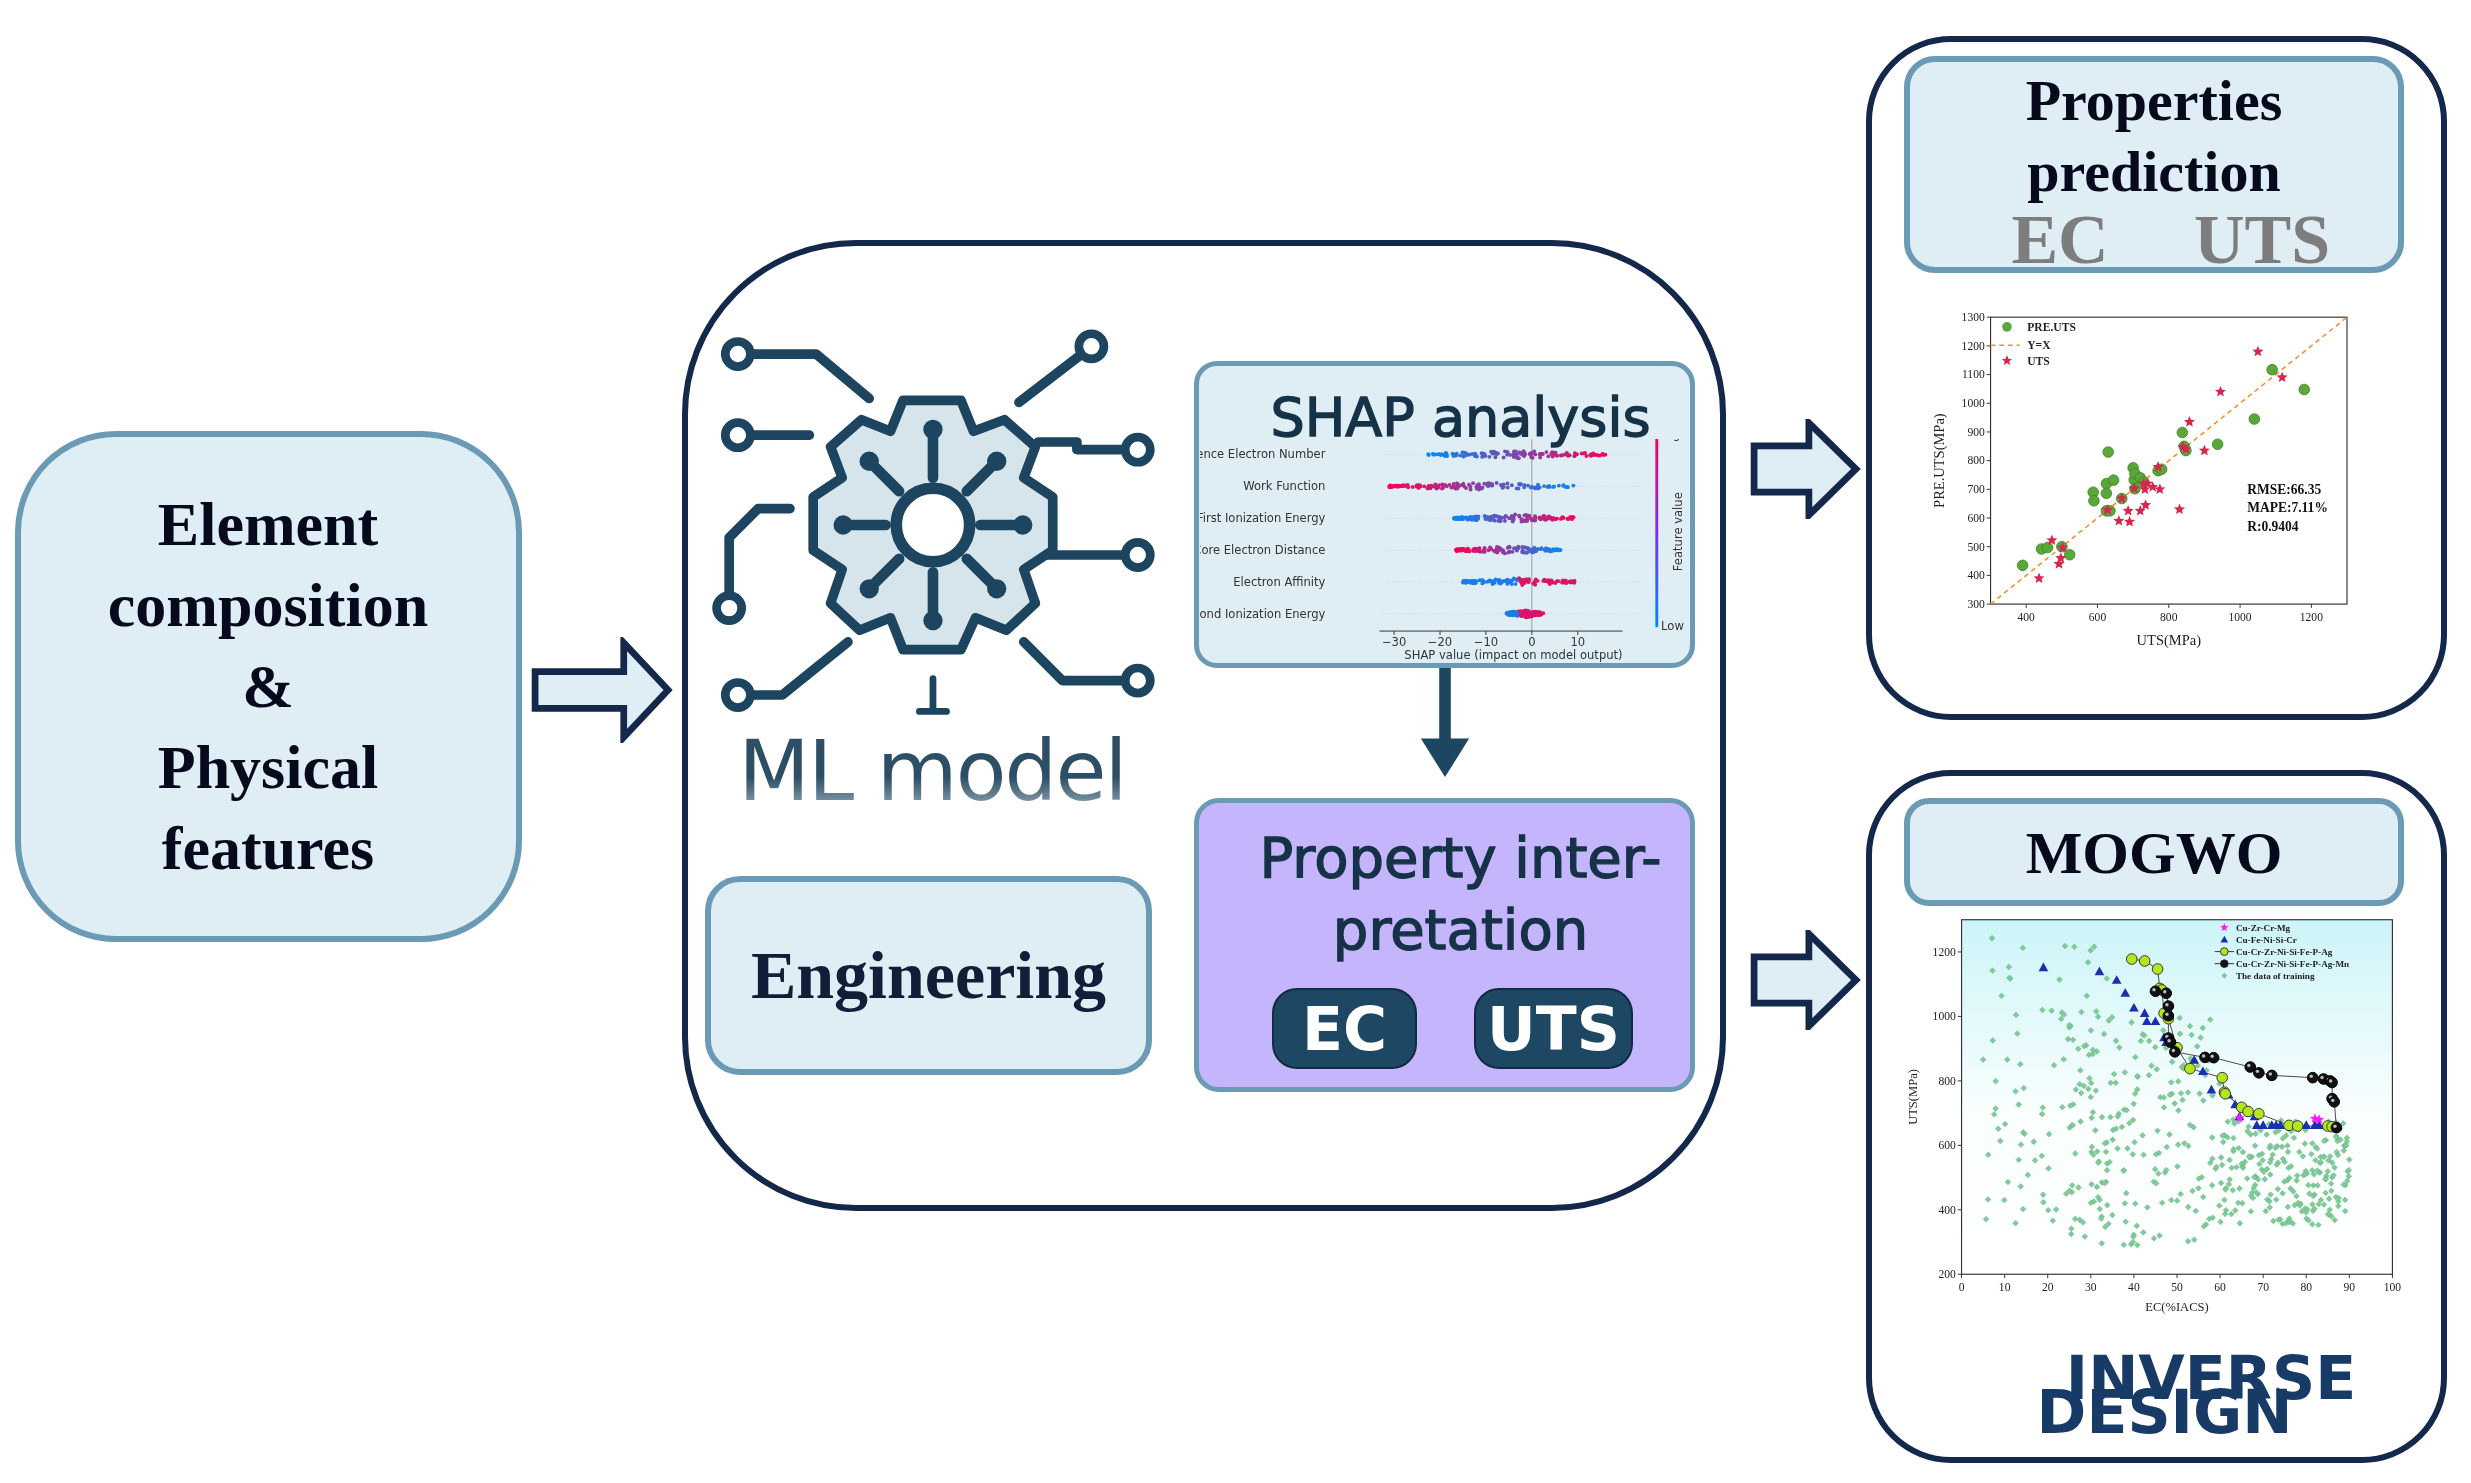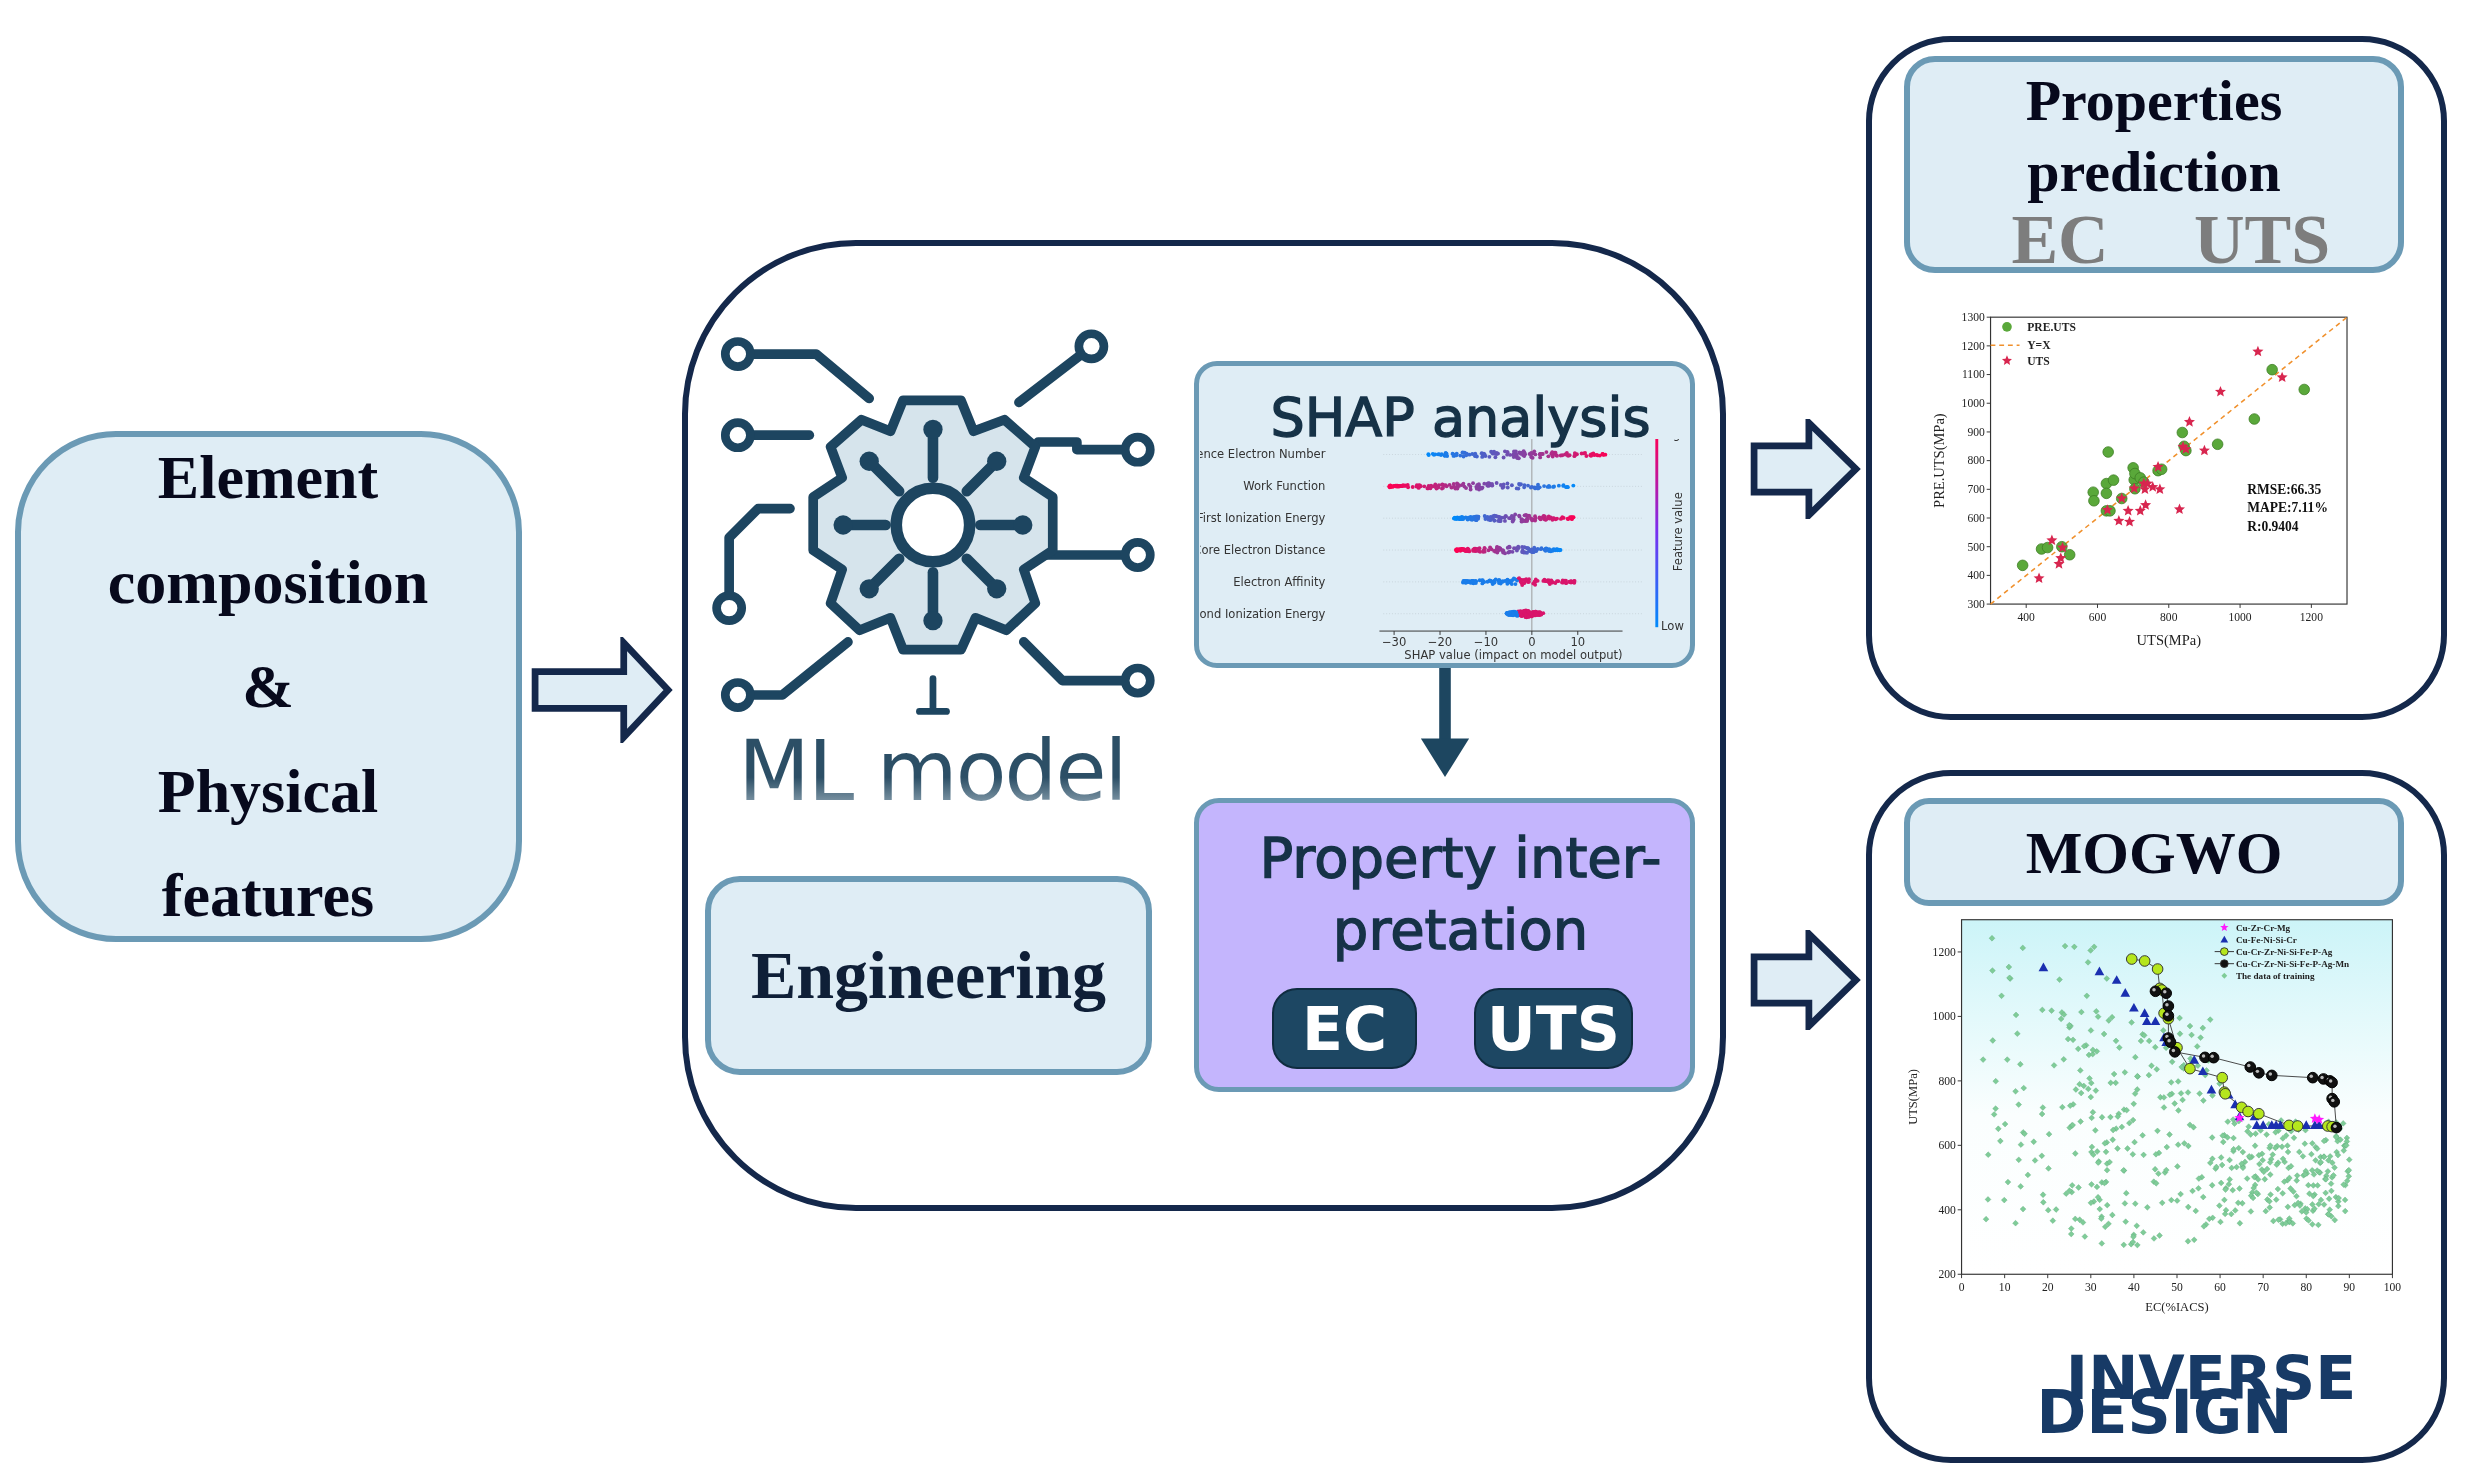--- a/index.html
+++ b/index.html
@@ -9,21 +9,21 @@
   .outer{border:6.8px solid #14284b;background:#ffffff;}
   .serif-b{font-family:"Liberation Serif",serif;font-weight:bold;color:#07091c;text-align:center;}
   .sans-b{font-family:"DejaVu Sans",sans-serif;font-weight:bold;color:#163f5a;text-align:center;padding-left:16px;}
   svg text{font-family:"Liberation Serif",serif;}
   .shap-label{font-family:"DejaVu Sans",sans-serif;font-size:12px;fill:#333;}
   .pill{background:#1d4763;border-radius:25px;color:#fff;font-family:"DejaVu Sans",sans-serif;font-weight:bold;font-size:60px;display:flex;align-items:center;justify-content:center;border:2.9px solid #0f2c40;}
 </style>
 </head>
 <body>
 
-<div class="abs lightbox" style="left:14.5px;top:431px;width:507px;height:511px;border-radius:101px;display:flex;flex-direction:column;justify-content:space-between;align-items:center;">
+<div class="abs lightbox" style="left:14.5px;top:431px;width:507px;height:511px;border-radius:101px;display:flex;flex-direction:column;justify-content:center;align-items:center;">
   <div class="serif-b" style="font-size:62px;line-height:81px;">Element</div>
   <div class="serif-b" style="font-size:62px;line-height:81px;">composition</div>
   <div class="serif-b" style="font-size:62px;line-height:81px;">&amp;</div>
   <div class="serif-b" style="font-size:62px;line-height:81px;">Physical</div>
   <div class="serif-b" style="font-size:62px;line-height:81px;">features</div>
 </div>
 
 <svg class="abs" style="left:531px;top:637px;" width="145" height="106" viewBox="0 0 150 110">
   <polygon points="4,36 96,36 96,6 142,55 96,104 96,74 4,74" fill="#dfedf5" stroke="#14284b" stroke-width="7" stroke-linejoin="miter"></polygon>
 </svg>

